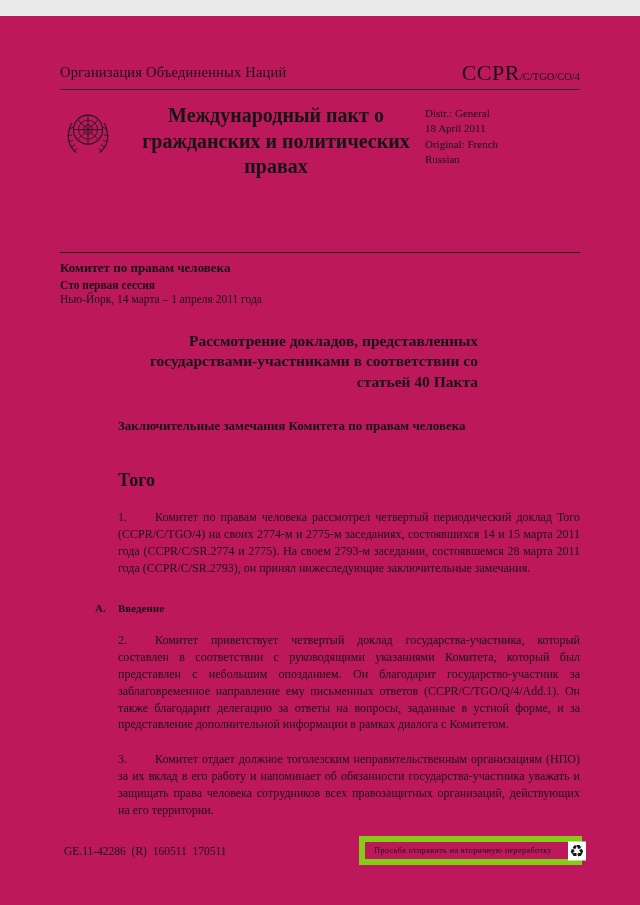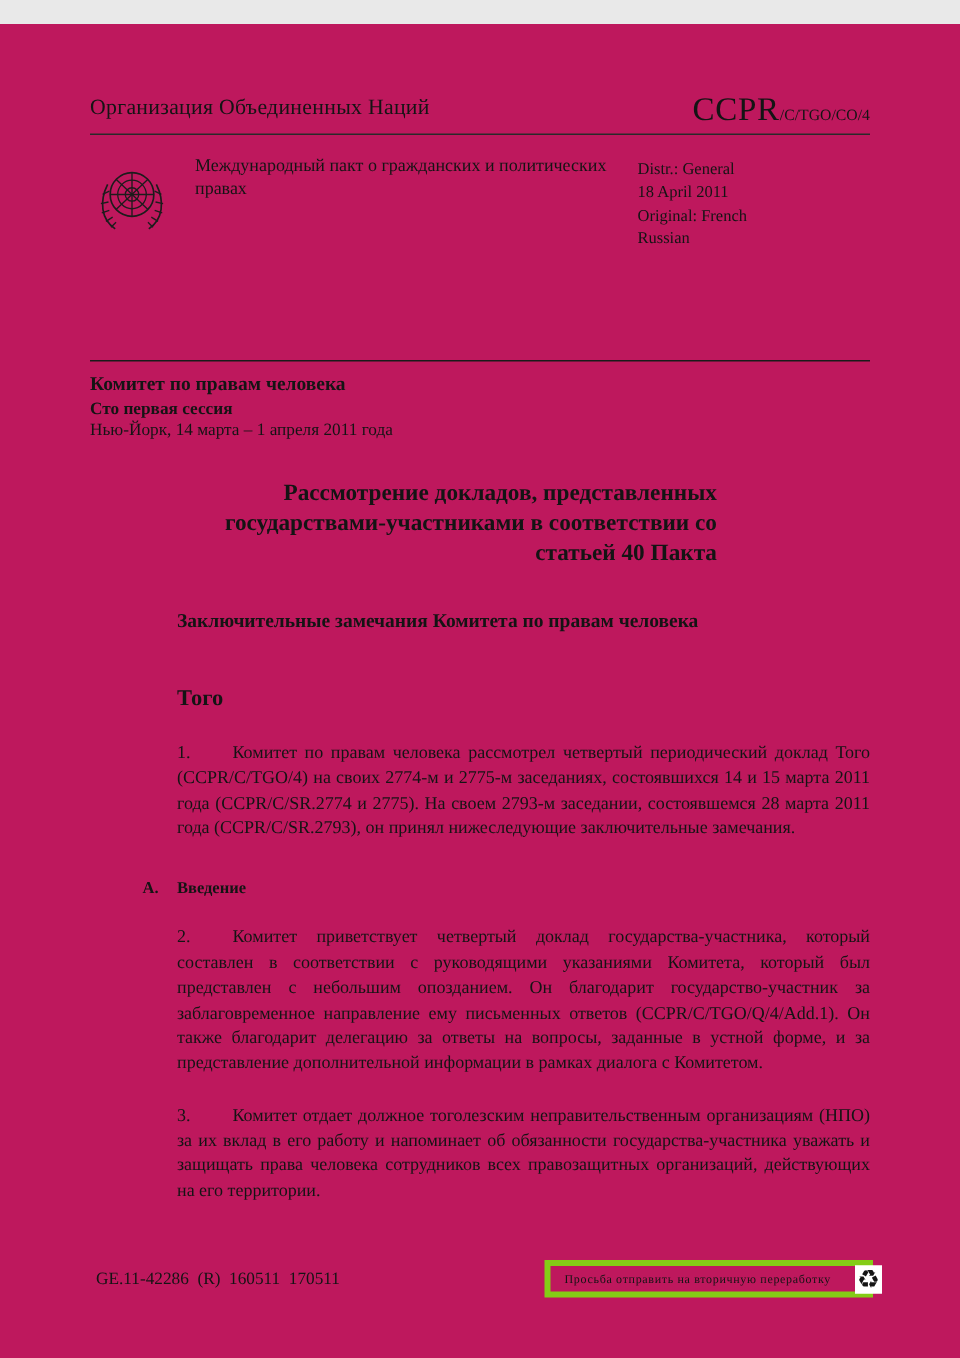--- a/index.html
+++ b/index.html
@@ -11,42 +11,42 @@
   }
   
   .mast-row { display:flex; justify-content:space-between; align-items:flex-end; }
   .org-name { font-size:14.5px; padding-bottom:7px; letter-spacing:0.2px; }
   .doc-symbol { padding-bottom:2px; white-space:nowrap; }
   .sym-big { font-size:22px; letter-spacing:0.5px; }
   .sym-small { font-size:10.5px; }
   .rule-thin { border-top:1px solid #2a2a2a; margin-top:1px; }
   .title-block { display:flex; margin-top:13px; }
   .emblem-wrap { width:56px; height:56px; margin:2px 14px 0 0; flex:none; }
-  .covenant-title { font-weight:normal; font-size:12px; line-height:1.28; width:292px; }
+  .covenant-title { font-weight:bold; font-size:20px; line-height:1.28; width:292px;text-align:center; }
   .meta-block { margin-left:auto; width:155px; font-size:11px; line-height:1.4; padding-top:3px; }
   .rule-mid { border-top:1.5px solid #1a1a1a; margin-top:72px; }
   
   .committee { margin-top:7px; }
   .c-name { font-weight:bold; font-size:13px; }
   .c-session { font-weight:bold; font-size:11.5px; margin-top:3px; }
   .c-loc { font-size:11.5px; margin-top:2px; }
   
   .bodytext { margin-left:58px; width:462px; margin-top:26px; }
   .main-title { font-size:15.5px; font-weight:bold; line-height:1.32; max-width:360px; margin:0;text-align:right; }
   .sub-title { font-size:13px; font-weight:bold; margin:26px 0 0 0; }
-  .country-title { font-size:15px; font-weight:bold; margin:36px 0 0 0; }
+  .country-title { font-size:18px; font-weight:bold; margin:36px 0 0 0; }
   .para { font-size:12px; line-height:1.4; text-align:justify; margin:18px 0 0 0; }
   .pnum { display:inline-block; width:37px; }
   .section-head { margin:26px 0 0 -23px; font-weight:bold; font-size:11px; }
   .section-letter { display:inline-block; width:23px; }
   
   .footer { position:absolute; left:64px; right:58px; bottom:56px;
     display:flex; justify-content:space-between; align-items:center; }
   .ge-number { font-size:11.5px; white-space:pre; }
-  .recycle-box { position:relative; border:4px solid #84cc16; padding:4px 24px 4px 9px;
+  .recycle-box { position:relative; border:6px solid #84cc16; padding:4px 24px 4px 9px;
     font-size:8px; letter-spacing:0.45px; white-space:nowrap; }
   .recycle-glyph { position:absolute; right:-10px; top:50%; transform:translateY(-50%);
     font-size:17px; background:#fff; line-height:1; padding:1px; }
   .barcode { position:absolute; bottom:2px; left:50%; transform:translateX(-50%);
     width:32px; height:11px;
     background:repeating-linear-gradient(90deg,#000 0 2px,#fff 2px 4px); }
   svg .ln { stroke:#1c1c1c; fill:none; stroke-width:2; }
   svg .ln1 { stroke:#1c1c1c; fill:none; stroke-width:1.6; }
 </style>
 </head>

